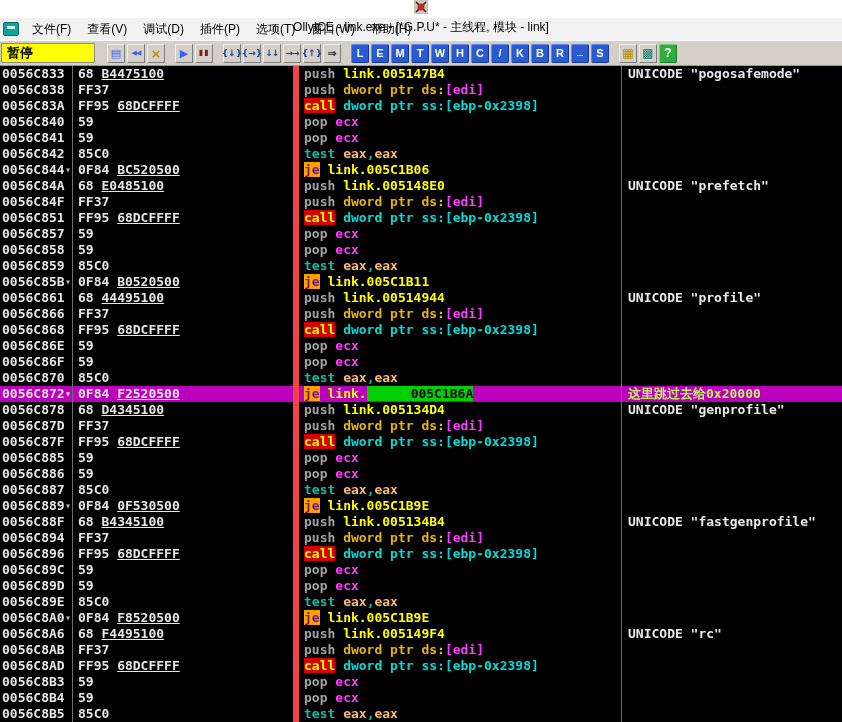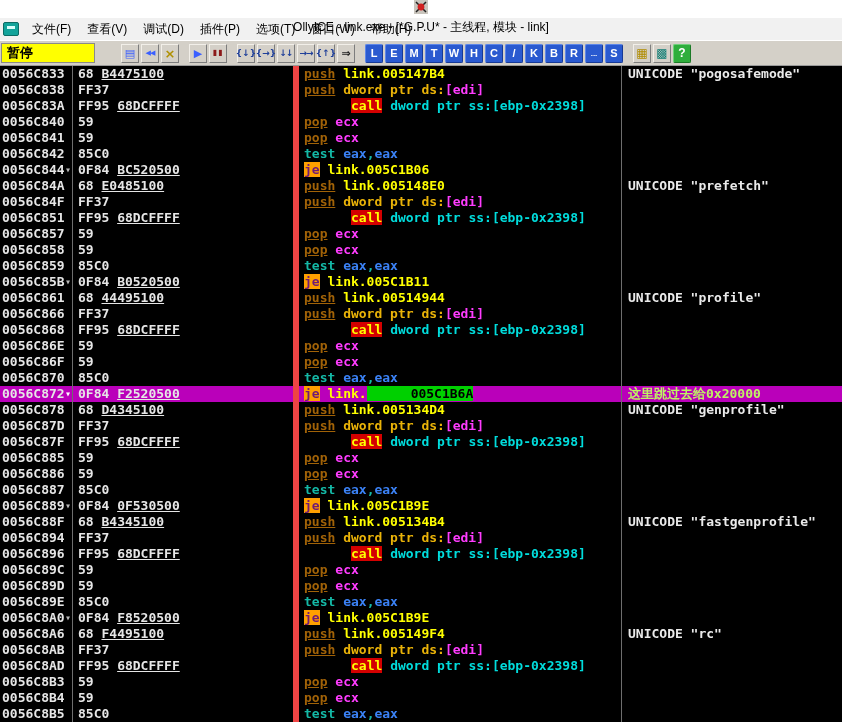--- a/index.html
+++ b/index.html
@@ -15,21 +15,21 @@
   .menubar { height:22px; background:#f1f1f1; display:flex; align-items:center;
              font:12px "Liberation Sans", sans-serif; color:#000; }
   .mdi-ic { width:16px; height:14px; margin:0 5px 0 3px; background:#12a39a;
             border:1px solid #0b6b64; border-radius:2px; position:relative; }
   .mdi-ic::after { content:""; position:absolute; left:3px; top:3px; width:8px; height:3px; background:#d9fefb; }
   .menu-item { padding:3px 8px; cursor:default; }
 
   
   .toolbar { height:26px; background:#d4d0c8; border-top:1px solid #ffffff;
              border-bottom:1px solid #9a9a9a; display:flex; align-items:center;
-             padding:0 1px; gap:20px; }
+             padding:0 1px; gap:6px; }
   .status { width:94px; height:20px; background:#ffff00; border:1px solid #8a8a8a; color:#000;
             font:bold 13px "DejaVu Sans Mono", monospace; line-height:18px; padding-left:5px; margin-right:6px; }
   .tb-btn { width:18px; height:19px; display:flex; align-items:center; justify-content:center;
             background:#d4d0c8; border:1px solid; border-color:#f2efe9 #7d7d7d #7d7d7d #f2efe9; cursor:default; }
   .tb-sep { width:6px; display:inline-block; }
   .tb-btn.letter { background:#2a5ad0; border-color:#5d86e8 #173a96 #173a96 #5d86e8; border-radius:2px; }
   .tb-btn.help  { background:#2fae3c; border-color:#6ed07a #1b7a26 #1b7a26 #6ed07a; border-radius:2px; }
   .ic { font:bold 10px "DejaVu Sans", sans-serif; line-height:1; }
   .ic-letter { color:#fff; font:bold 11px "Liberation Sans", sans-serif; }
   .ic-help { color:#fff; font:bold 12px "Liberation Sans", sans-serif; }
@@ -54,30 +54,30 @@
               border-right:1px solid #6e6e6e; color:#e6e6e6; }
   .jmp-marker { color:#b8b8b8; font-size:10px; line-height:15px; padding-right:1px; }
   .row.selected .jmp-marker { color:#ffffff; }
   .col-hex { width:226px; padding-left:5px; border-right:6px solid #ef4444; color:#e6e6e6; }
   .hx.u { text-decoration:underline; }
   .col-dis { width:323px; padding-left:5px; border-right:1px solid #6e6e6e; color:#e6e6e6; }
   .col-com { flex:1; padding-left:6px; color:#eaeaea; }
   .row.selected { background:#ba00ba; }
   .row.selected .col-com { color:#bef264; }
 
-  .t-push { color:#a16207;text-decoration:underline; }
-  .t-call { background:#d40000; color:#ffff00;margin-left:47px; }
+  .t-push { color:#a3a3a3; }
+  .t-call { background:#d40000; color:#ffff00; }
   .t-je   { background:#ffa000; color:#701a75; }
   .t-test { color:#14b8a6; }
   .t-addr { color:#ffff00; }
   .t-memds{ color:#eab308; }
   .t-regbr{ color:#ff3cff; }
   .t-memss{ color:#00dcdc; }
   .t-reg  { color:#ff3cff; }
-  .t-rega { color:#3b82f6; }
+  .t-rega { color:#fdba74; }
   .t-target{ background:#00d000; color:#000000;padding-left:44px; }
   .t-sp   { color:#e6e6e6; }
 </style>
 </head>
 <body>
 
 <div class="titlebar" data-name="title-bar">
   <span class="app-ic" data-name="app-icon">
     <svg width="14" height="14" viewBox="0 0 14 14">
       <rect x="0" y="0" width="14" height="14" fill="#c8c4bc"></rect>

